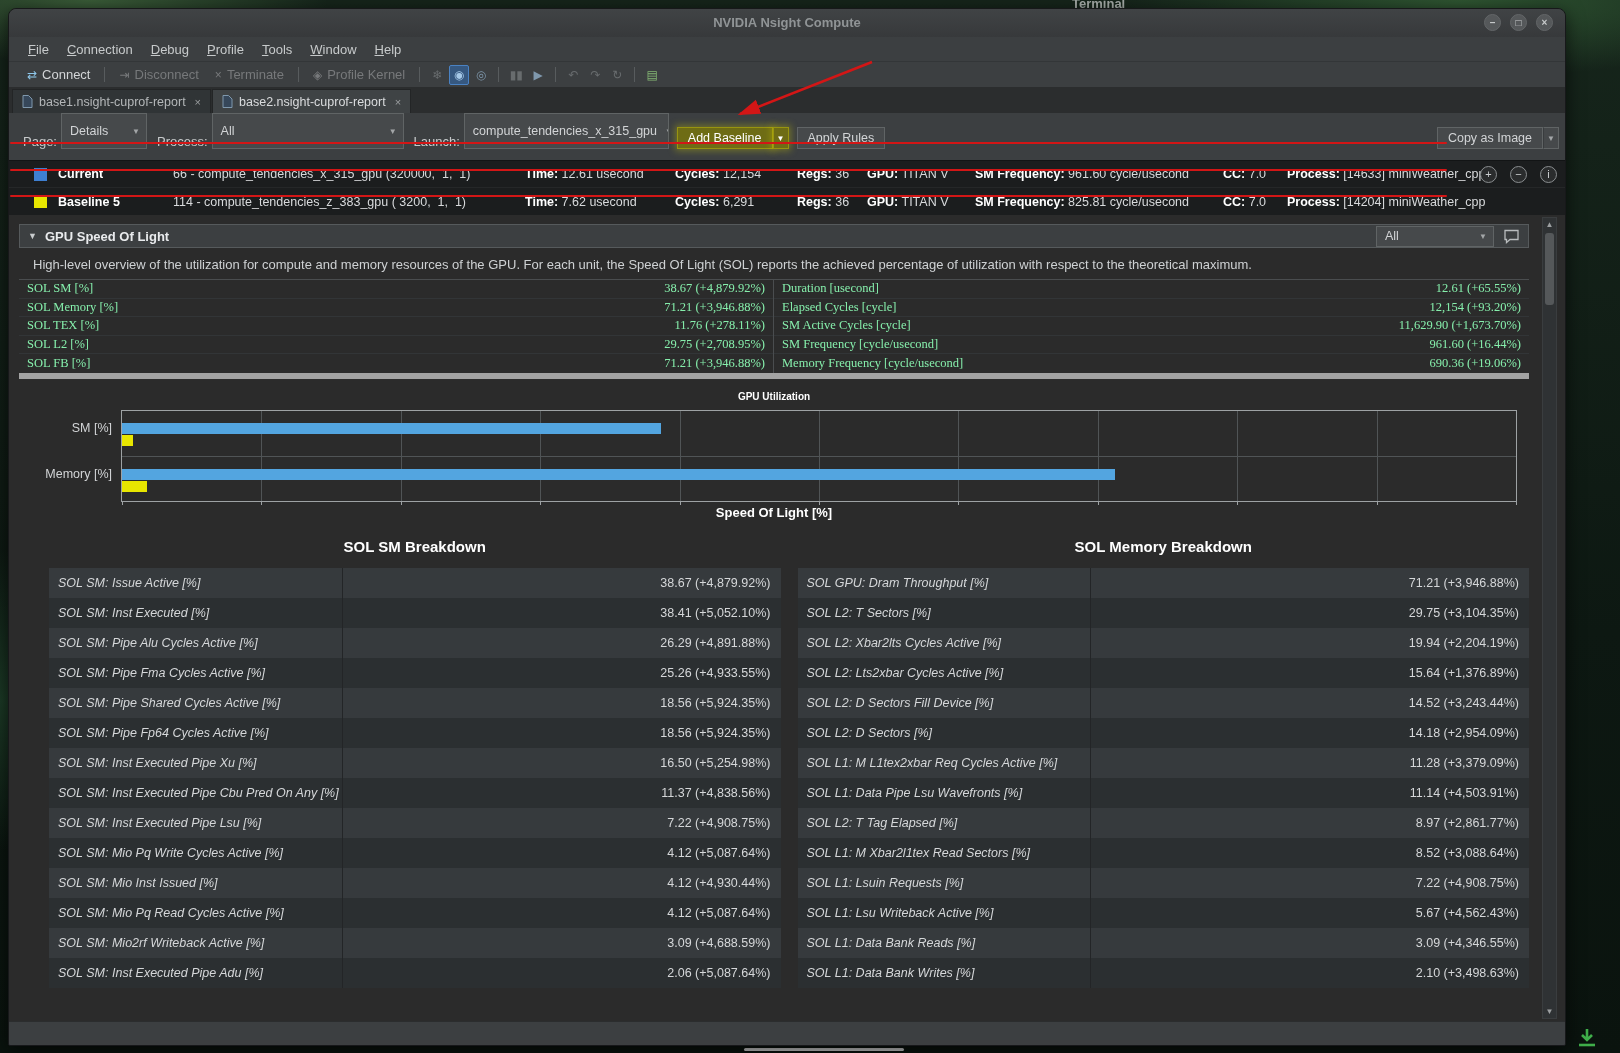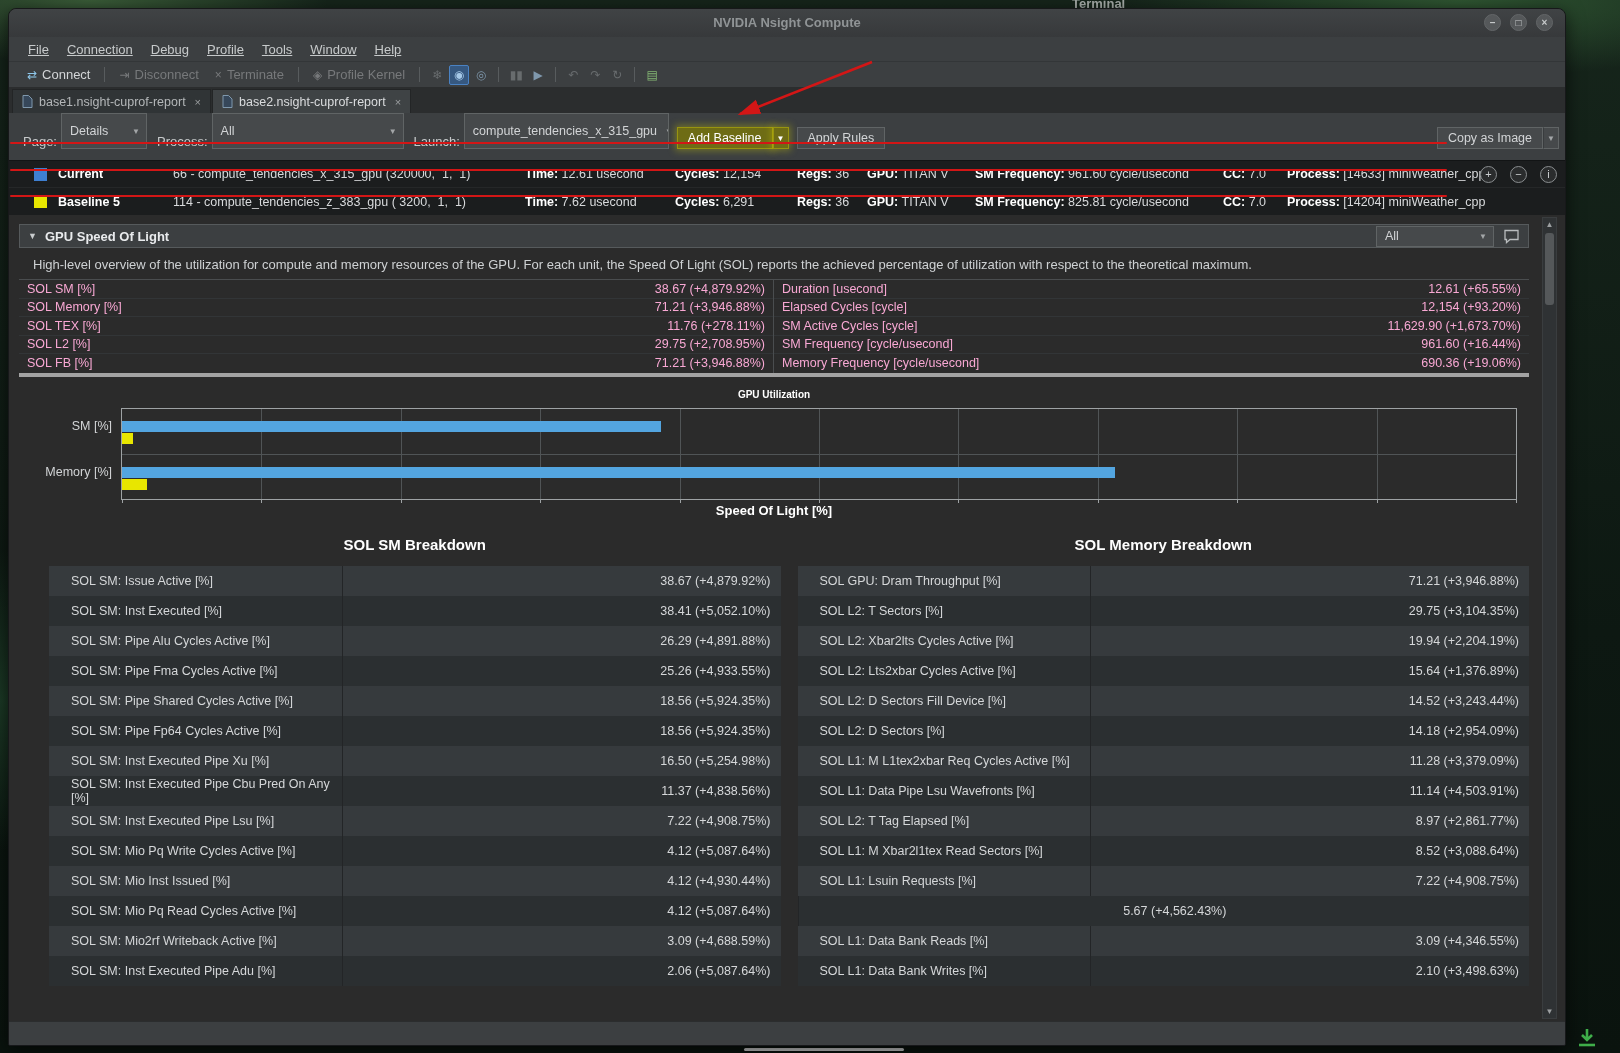--- a/index.html
+++ b/index.html
@@ -24,21 +24,21 @@
     box-shadow:0 4px 18px rgba(0,0,0,.65);
     display:flex; flex-direction:column; z-index:2;
   }
   .titlebar { flex:0 0 28px; background:linear-gradient(#404345,#37393b); border-radius:8px 8px 0 0;
     position:relative; text-align:center; color:#909496; font-size:13px; font-weight:bold; line-height:28px; }
   .win-buttons { position:absolute; right:12px; top:5px; display:flex; gap:9px; }
   .win-btn { width:17px; height:17px; border-radius:50%; background:#55585a; border:1px solid #636668;
     color:#c9cccd; font-size:10px; line-height:15px; text-align:center; }
 
   .menubar { flex:0 0 24px; display:flex; align-items:center; padding-left:10px; font-size:13px; color:#c7cacb; background:#3c3f41; }
-  .menu-item { padding:2px 9px;text-decoration:underline; }
+  .menu-item { padding:2px 9px; }
   .menu-item u { text-decoration:underline; }
 
   .toolbar { flex:0 0 26px; display:flex; align-items:center; padding-left:10px; font-size:13px; background:#3c3f41; border-top:1px solid #333638; }
   .tbtn { display:flex; align-items:center; gap:5px; padding:0 8px; height:22px; color:#d3d5d7; }
   .tbtn.disabled { color:#77797b; }
   .ticon { font-size:12px; }
   .tsep { width:1px; height:15px; background:#585c5e; margin:0 6px; }
   .tool-icon { min-width:20px; height:20px; display:flex; align-items:center; justify-content:center;
     color:#7f98ad; font-size:12px; margin:0 1px; padding:0 2px; }
   .tool-icon.active { background:#365880; border:1px solid #4a82c3; border-radius:2px; color:#a6c9e8; }
@@ -90,22 +90,22 @@
 
   .section-header { height:24px; background:#3c3f41; border:1px solid #565a5c; display:flex; align-items:center; padding:0 8px; gap:8px; }
   .sec-arrow { color:#c9ccce; font-size:9px; }
   .sec-title { font-weight:bold; font-size:13px; color:#e9ebed; }
   .sec-right { margin-left:auto; display:flex; align-items:center; gap:9px; }
   .sec-dd { width:118px; height:21px; }
   .bubble-icon { display:flex; }
 
   .description { padding:9px 0 7px 14px; font-size:13px; color:#ced1d3; }
 
-  .metrics { display:flex; border-top:1px solid #4a4d4f; border-bottom:4px solid #a3a3a3;
-    font-family:Liberation Sans, sans-serif; font-size:12.5px; color:#f9a8d4; }
+  .metrics { display:flex; border-top:1px solid #4a4d4f; border-bottom:6px solid #a3a3a3;
+    font-family:Liberation Serif, serif; font-size:12.5px; color:#86efac; }
   .m-col { width:50%; }
   .m-col.left { border-right:1px solid #4a4d4f; }
   .m-row { display:flex; justify-content:space-between; height:18.5px; align-items:center; padding:0 8px; border-bottom:1px solid #323537; }
   .m-row:last-child { border-bottom:none; }
 
   .chart-title { text-align:center; font-size:10px; font-weight:bold; color:#ffffff; margin:12px 0 8px; }
   .plot-wrap { margin:0 12px 0 102px; position:relative; }
   .plot { position:relative; height:92px; border:1px solid #9ea2a4; }
   .gridv { position:absolute; top:0; bottom:0; width:1px; background:#505456; }
   .gridh { position:absolute; left:0; right:0; top:50%; height:1px; background:#505456; }
@@ -115,21 +115,21 @@
   .xticks { position:relative; height:15px; margin:6px 18px 0 102px; font-size:12px; color:#c9ccce; }
   .xtick { position:absolute; transform:translateX(-50%); }
   .xlabel { text-align:center; font-weight:bold; font-size:13px; color:#ffffff; margin-top:3px; }
 
   .breakdowns { display:flex; gap:17px; padding-left:30px; margin-top:4px; }
   .bd { flex:1; }
   .bd-title { text-align:center; font-size:15px; font-weight:bold; color:#ffffff; margin:14px 0 13px; }
   .bd-row { display:flex; height:30px; align-items:stretch; font-size:12.5px; color:#d5d7d9; }
   .bd-row:nth-child(odd) { background:#363a3d; }
   .bd-row:nth-child(even) { background:#2b2f31; }
-  .bd-name { width:40%; padding-left:22px; display:flex; align-items:center; }
+  .bd-name { width:40%; padding-left:9px; display:flex; align-items:center;font-style:italic; }
   .bd-val { width:60%; border-left:1px solid #232527; display:flex; align-items:center; justify-content:flex-end; padding-right:10px; }
 
   .statusbar { flex:0 0 24px; background:#3c3f41; border-top:1px solid #2b2d2e; border-radius:0 0 2px 2px; }
 
   
   .anno-line { position:absolute; left:10px; width:1437px; height:2px; background:#d31616; z-index:20; border-radius:1px; }
   .anno-arrow { position:absolute; left:700px; top:48px; width:195px; height:80px; z-index:21; }
 </style>
 </head>
 <body>
@@ -488,20 +488,21 @@
               </div>
               <div class="bd-row">
                 <span class="bd-name">SOL L1: M Xbar2l1tex Read Sectors [%]</span>
                 <span class="bd-val">8.52 (+3,088.64%)</span>
               </div>
               <div class="bd-row">
                 <span class="bd-name">SOL L1: Lsuin Requests [%]</span>
                 <span class="bd-val">7.22 (+4,908.75%)</span>
               </div>
               <div class="bd-row">
+                <span class="bd-name">SOL L1: Lsu Writeback Active [%]</span>
                 <span class="bd-val">5.67 (+4,562.43%)</span>
               </div>
               <div class="bd-row">
                 <span class="bd-name">SOL L1: Data Bank Reads [%]</span>
                 <span class="bd-val">3.09 (+4,346.55%)</span>
               </div>
               <div class="bd-row">
                 <span class="bd-name">SOL L1: Data Bank Writes [%]</span>
                 <span class="bd-val">2.10 (+3,498.63%)</span>
               </div>

